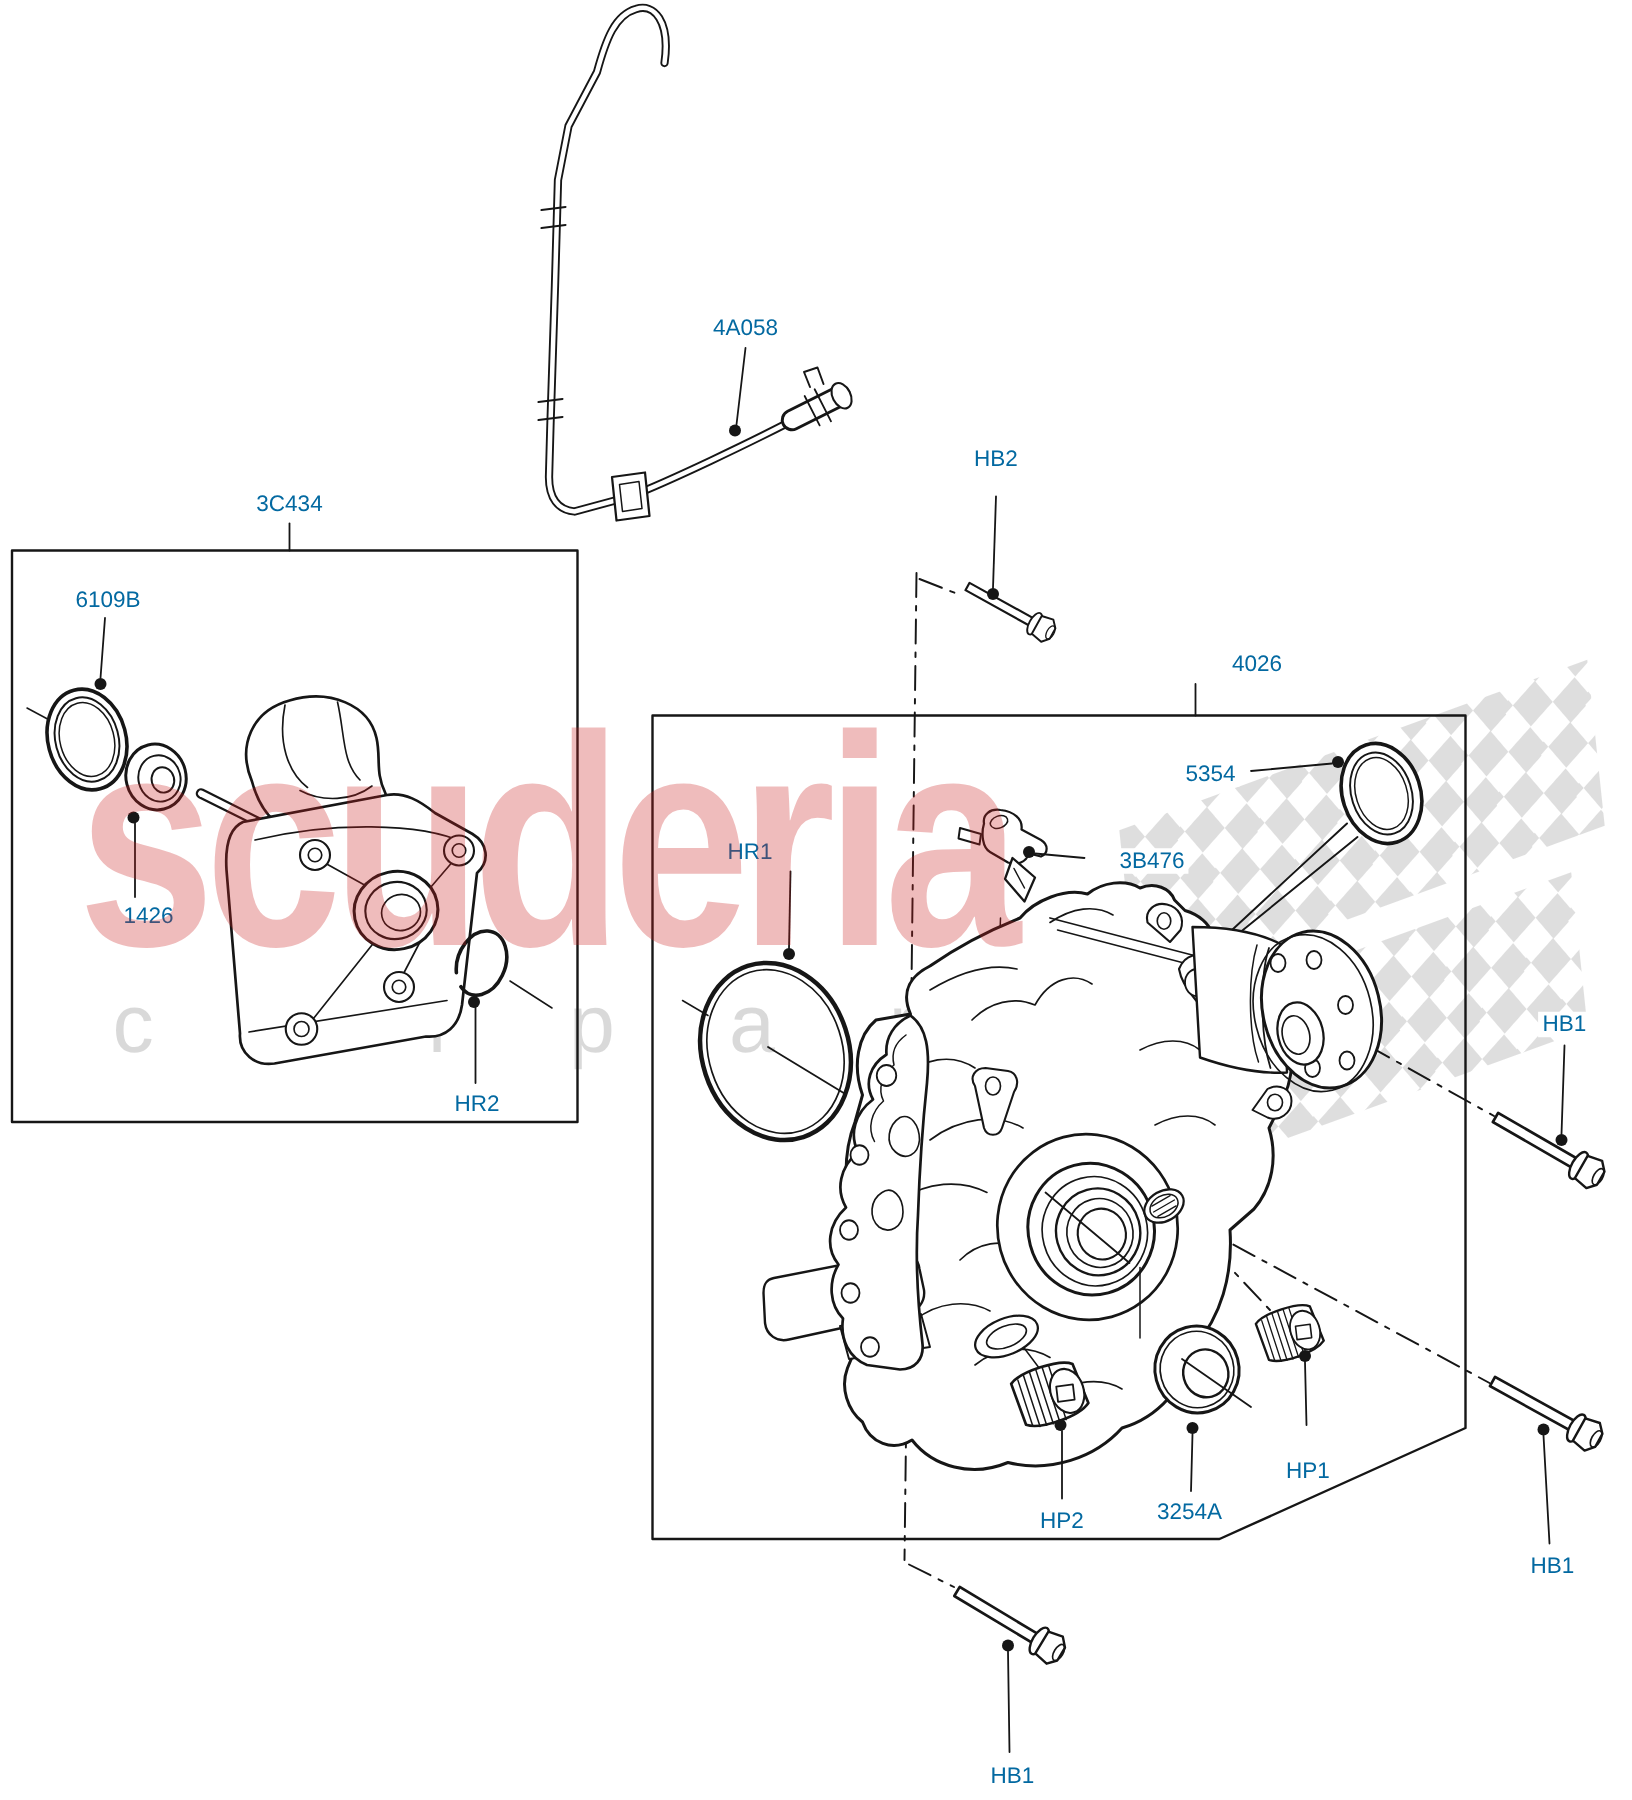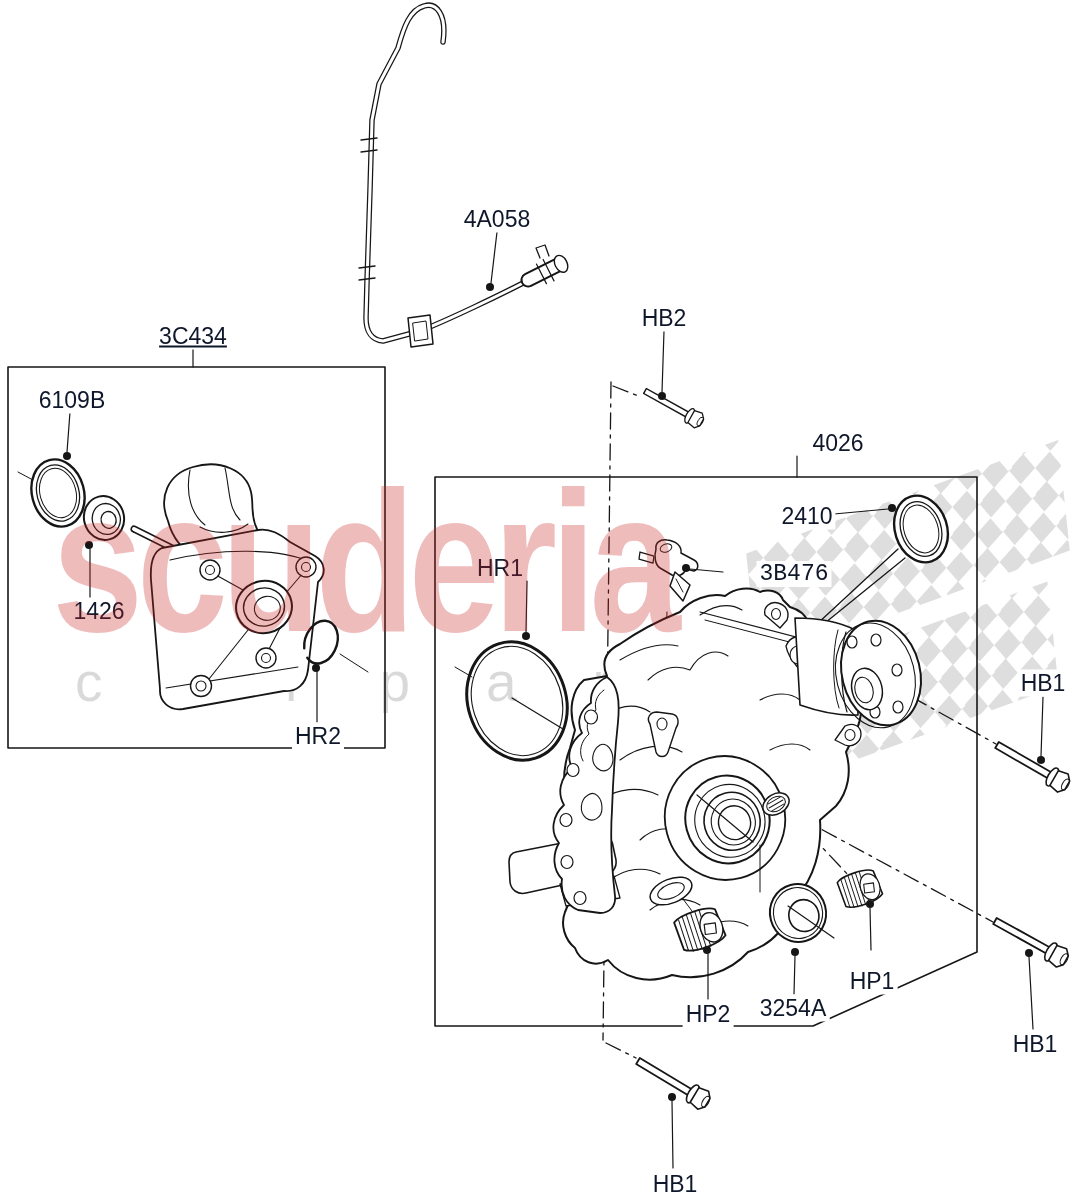--- a/index.html
+++ b/index.html
@@ -13,21 +13,21 @@
   .flag .checks{position:absolute;left:-60%;top:-220%;width:220%;height:560%;
     background:repeating-conic-gradient(#d7d7d7 0% 25%, rgba(255,255,255,0) 25% 50%);
     background-size:40px 40px;transform:rotate(58deg);}
   .flag-a{left:742px;top:498px;width:332px;height:108px;transform:rotate(-20deg) skewX(-14deg);}
   .flag-b{left:762px;top:634px;width:300px;height:102px;transform:rotate(-20deg) skewX(-14deg);}
   svg.art{position:absolute;left:0;top:0;z-index:2;}
   
   .wm-brand{position:absolute;left:52px;top:462px;font-size:200px;font-weight:bold;line-height:1;
             color:rgba(201,34,34,0.30);letter-spacing:-8px;transform:scaleX(0.82);
             transform-origin:left top;white-space:nowrap;z-index:4;}
-  .callout{position:absolute;transform:translate(-50%,-50%);font-size:23px;color:#0f172a;
+  .callout{position:absolute;transform:translate(-50%,-50%);font-size:15px;color:#0369a1;
            background:#fff;padding:0 3px;white-space:nowrap;z-index:3;}
 </style>
 </head>
 <body>
 
 <div class="stage">
 
   <div class="wm-sub">carparts</div>
   <div class="flag flag-a">
       <div class="checks"></div>
@@ -323,28 +323,28 @@
       <circle cx="707" cy="950" r="4"></circle>
         <circle cx="795" cy="952" r="4"></circle>
       <circle cx="1029" cy="953" r="4"></circle>
         <circle cx="672" cy="1097" r="4"></circle>
     </g>
   </svg>
 
   <div class="wm-brand">scuderia</div>
 
   <span class="callout" style="left:497px;top:219px;">4A058</span>
-  <span class="callout" style="left:193px;top:336px;text-decoration:underline;">3C434</span>
+  <span class="callout" style="left:193px;top:336px;">3C434</span>
   <span class="callout" style="left:72px;top:400px;">6109B</span>
   <span class="callout" style="left:99px;top:611px;">1426</span>
   <span class="callout" style="left:318px;top:736px;text-align:center;">HR2</span>
-  <span class="callout" style="left:664px;top:318px;">HB2</span>
+  <span class="callout" style="left:664px;top:306px;">HB2</span>
   <span class="callout" style="left:798px;top:443px;margin-left:40px;">4026</span>
-  <span class="callout" style="left:807px;top:516px;">2410</span>
+  <span class="callout" style="left:807px;top:516px;">5354</span>
   <span class="callout" style="left:500px;top:568px;">HR1</span>
-  <span class="callout" style="left:794px;top:574px;font-family:Liberation Mono, monospace;">3B476</span>
+  <span class="callout" style="left:768px;top:574px;">3B476</span>
   <span class="callout" style="left:1043px;top:683px;">HB1</span>
   <span class="callout" style="left:872px;top:965px;margin-top:16px;">HP1</span>
   <span class="callout" style="left:708px;top:1014px;">HP2</span>
   <span class="callout" style="left:793px;top:1008px;">3254A</span>
   <span class="callout" style="left:1035px;top:1044px;">HB1</span>
   <span class="callout" style="left:675px;top:1184px;">HB1</span>
 </div>
 
 </body></html>

